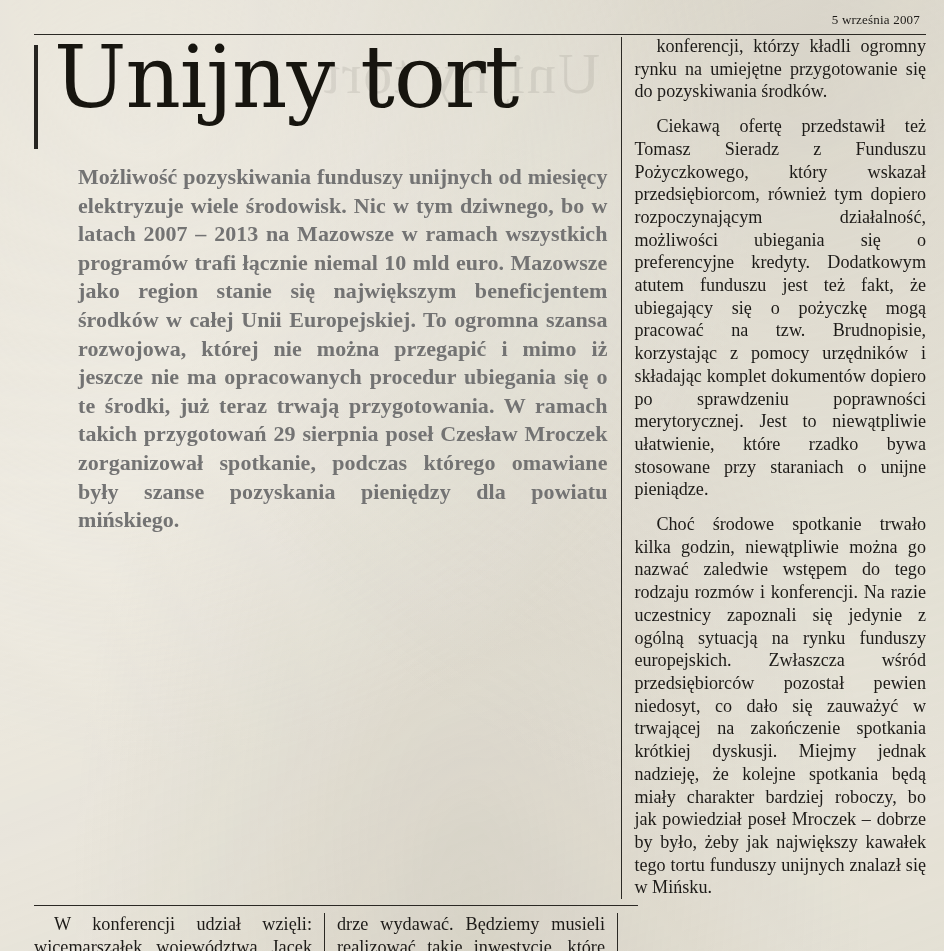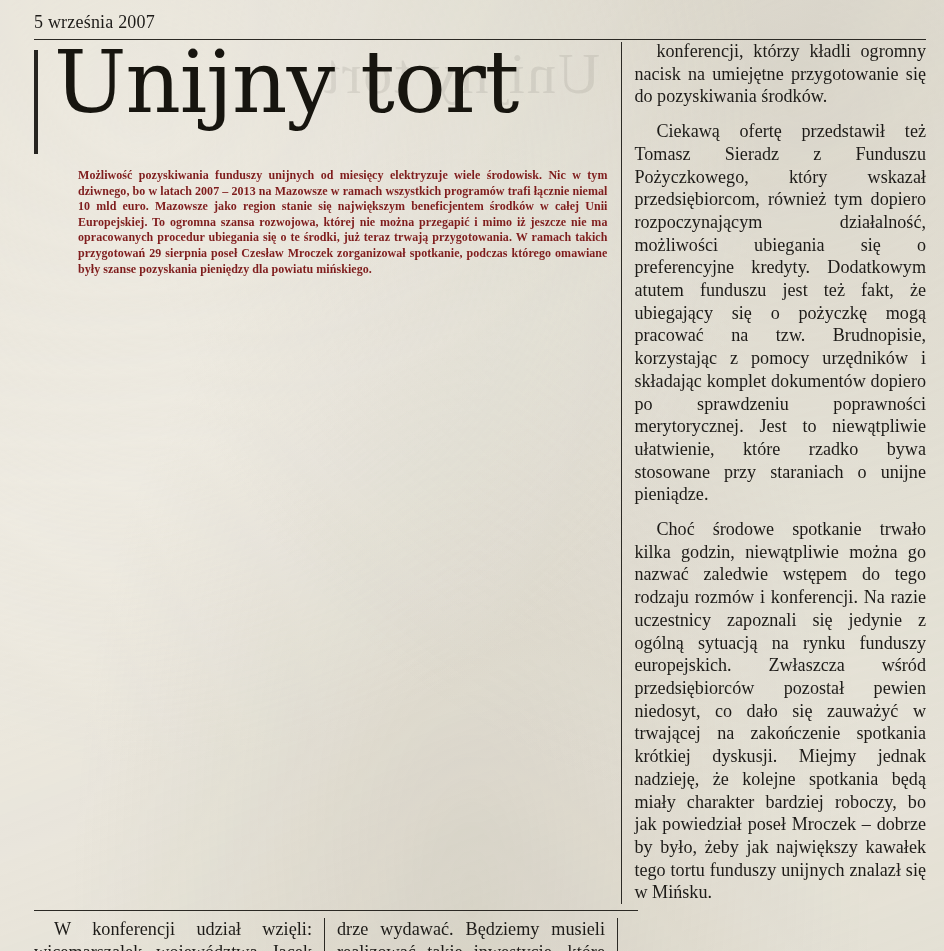--- a/index.html
+++ b/index.html
@@ -45,22 +45,22 @@
     white-space: nowrap;
   }
   .page {
     position: relative;
     width: 944px;
     height: 951px;
     box-sizing: border-box;
     padding: 8px 18px 4px 34px;
   }
   .date-line {
-    text-align: left;
-    font-size: 18px;
+    text-align: right;
+    font-size: 13px;
     padding-right: 6px;
     padding-top: 4px;
     letter-spacing: 0.2px;
   }
   .rule-top {
     border-top: 1.6px solid #2b2924;
     margin: 6px 0 0 0;
   }
   .rule-col {
     border-top: 1.3px solid #2b2924;
@@ -105,27 +105,27 @@
     font-weight: normal;
     font-size: 86px;
     line-height: 0.98;
     margin: 0;
     letter-spacing: -1px;
     color: #17150f;
     white-space: nowrap;
   }
 
   .lead {
-    font-size: 12px;
+    font-size: 22px;
     line-height: 1.30;
     text-align: justify;
     margin: 14px 0 0 44px;
     font-weight: 600;
     letter-spacing: 0.05px;
-    color: #7f1d1d;
+    color: #737373;
   }
   .lead::first-letter { }
 
   .rcol-text {
     font-size: 18.1px;
     line-height: 1.255;
     text-align: justify;
     letter-spacing: 0.02px;
   }
   .rcol-text p {
@@ -177,21 +177,21 @@
         <div class="headline-bar"></div>
         <h1 class="headline">Unijny tort</h1>
       </div>
       <div class="lead">Możliwość pozyskiwania funduszy unijnych od miesięcy elektryzuje wiele środowisk. Nic w tym dziwnego, bo w latach 2007 – 2013 na Mazowsze w ramach wszystkich programów trafi łącznie niemal 10 mld euro. Mazowsze jako region stanie się największym beneficjentem środków w całej Unii Europejskiej. To ogromna szansa rozwojowa, której nie można przegapić i mimo iż jeszcze nie ma opracowanych procedur ubiegania się o te środki, już teraz trwają przygotowania. W ramach takich przygotowań 29 sierpnia poseł Czesław Mroczek zorganizował spotkanie, podczas którego omawiane były szanse pozyskania pieniędzy dla powiatu mińskiego.</div>
     </div>
 
     <div class="col-divider"></div>
 
     <div class="top-right">
       <div class="rcol-text">
-        <p class="no-indent">konferencji, którzy kładli ogromny nacisk na umiejętne przygotowanie się do pozyskiwania środków.</p>
+        <p class="no-indent">konferencji, którzy kładli ogromny rynku na umiejętne przygotowanie się do pozyskiwania środków.</p>
         <p>Ciekawą ofertę przedstawił też Tomasz Sieradz z Funduszu Pożyczkowego, który wskazał przedsiębiorcom, również tym dopiero rozpoczynającym działalność, możliwości ubiegania się o preferencyjne kredyty. Dodatkowym atutem funduszu jest też fakt, że ubiegający się o pożyczkę mogą pracować na tzw. Brudnopisie, korzystając z pomocy urzędników i składając komplet dokumentów dopiero po sprawdzeniu poprawności merytorycznej. Jest to niewątpliwie ułatwienie, które rzadko bywa stosowane przy staraniach o unijne pieniądze.</p>
         <p>Choć środowe spotkanie trwało kilka godzin, niewątpliwie można go nazwać zaledwie wstępem do tego rodzaju rozmów i konferencji. Na razie uczestnicy zapoznali się jedynie z ogólną sytuacją na rynku funduszy europejskich. Zwłaszcza wśród przedsiębiorców pozostał pewien niedosyt, co dało się zauważyć w trwającej na zakończenie spotkania krótkiej dyskusji. Miejmy jednak nadzieję, że kolejne spotkania będą miały charakter bardziej roboczy, bo jak powiedział poseł Mroczek – dobrze by było, żeby jak największy kawałek tego tortu funduszy unijnych znalazł się w Mińsku.</p>
       </div>
     </div>
   </div>
 
   <div class="rule-col" style="width:604px;"></div>
 
   <div class="bottom-zone">
     <div class="bcol bcol1">

